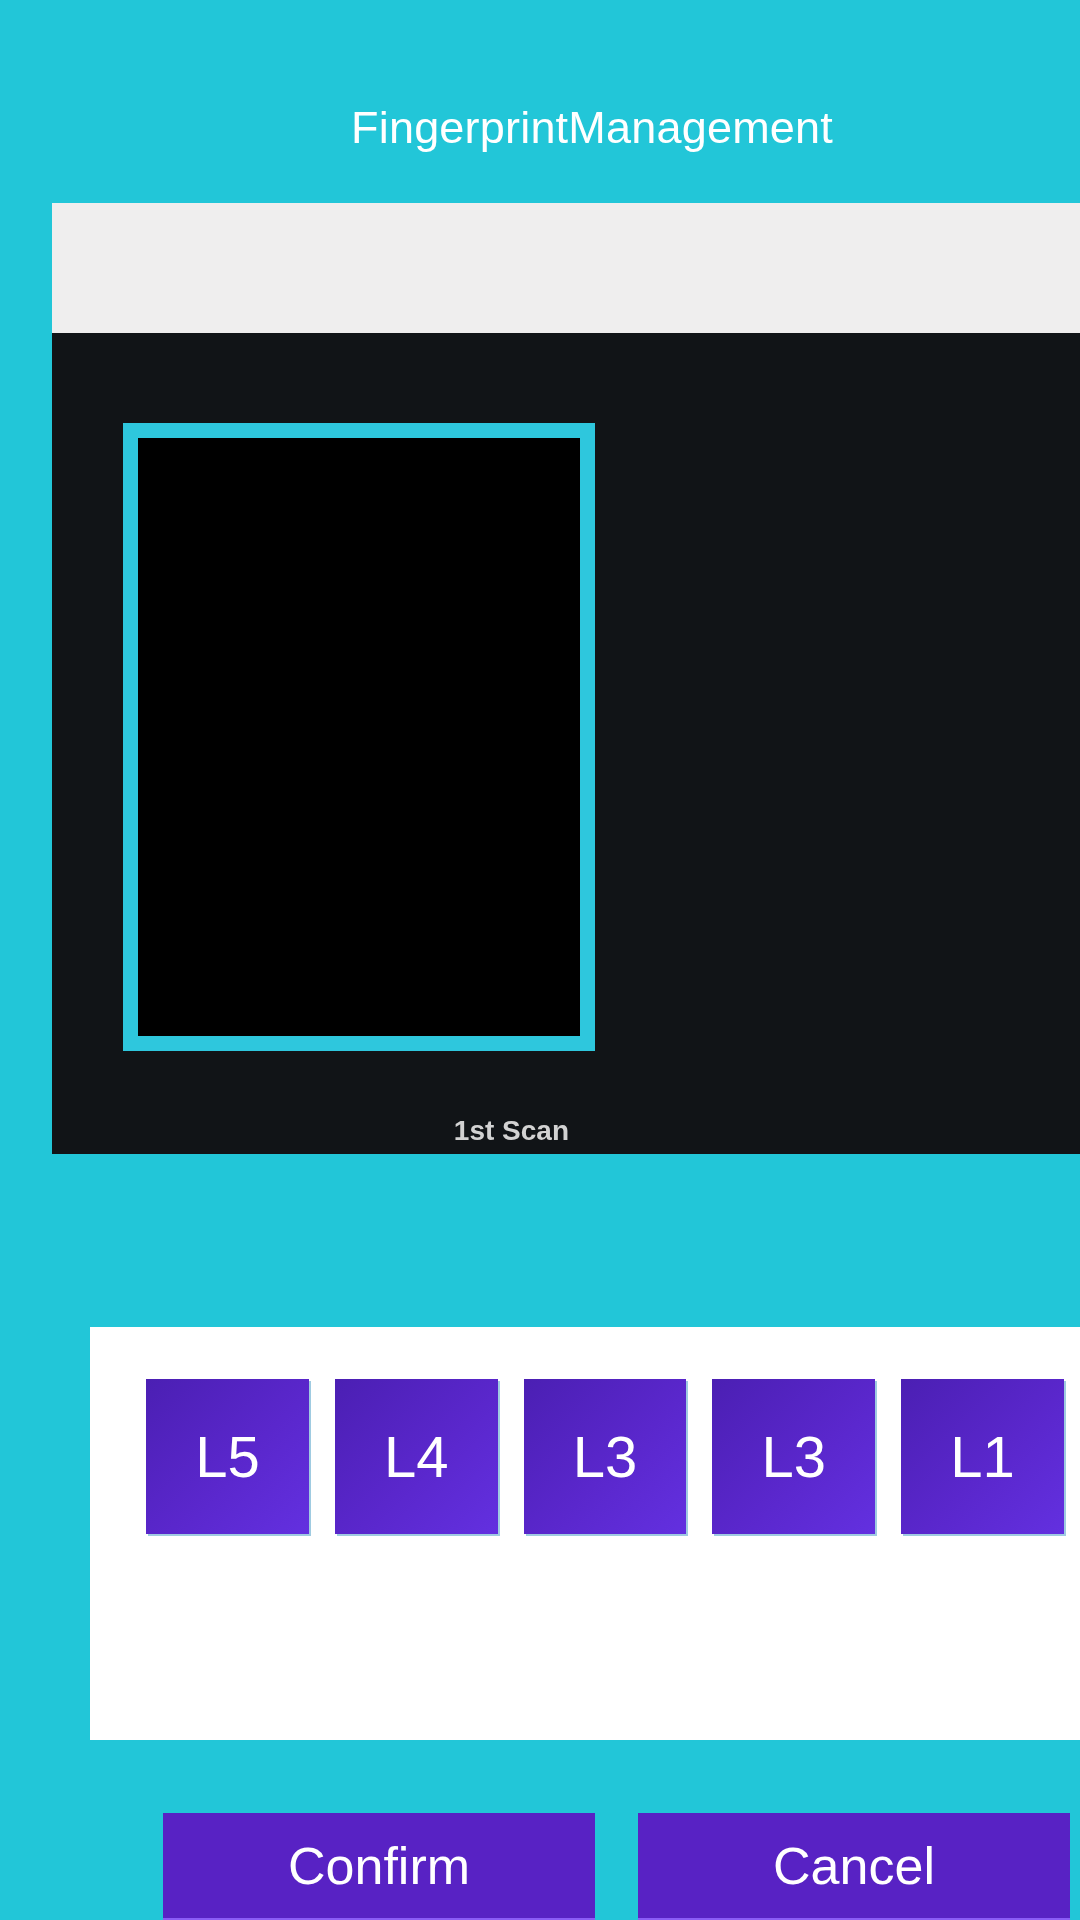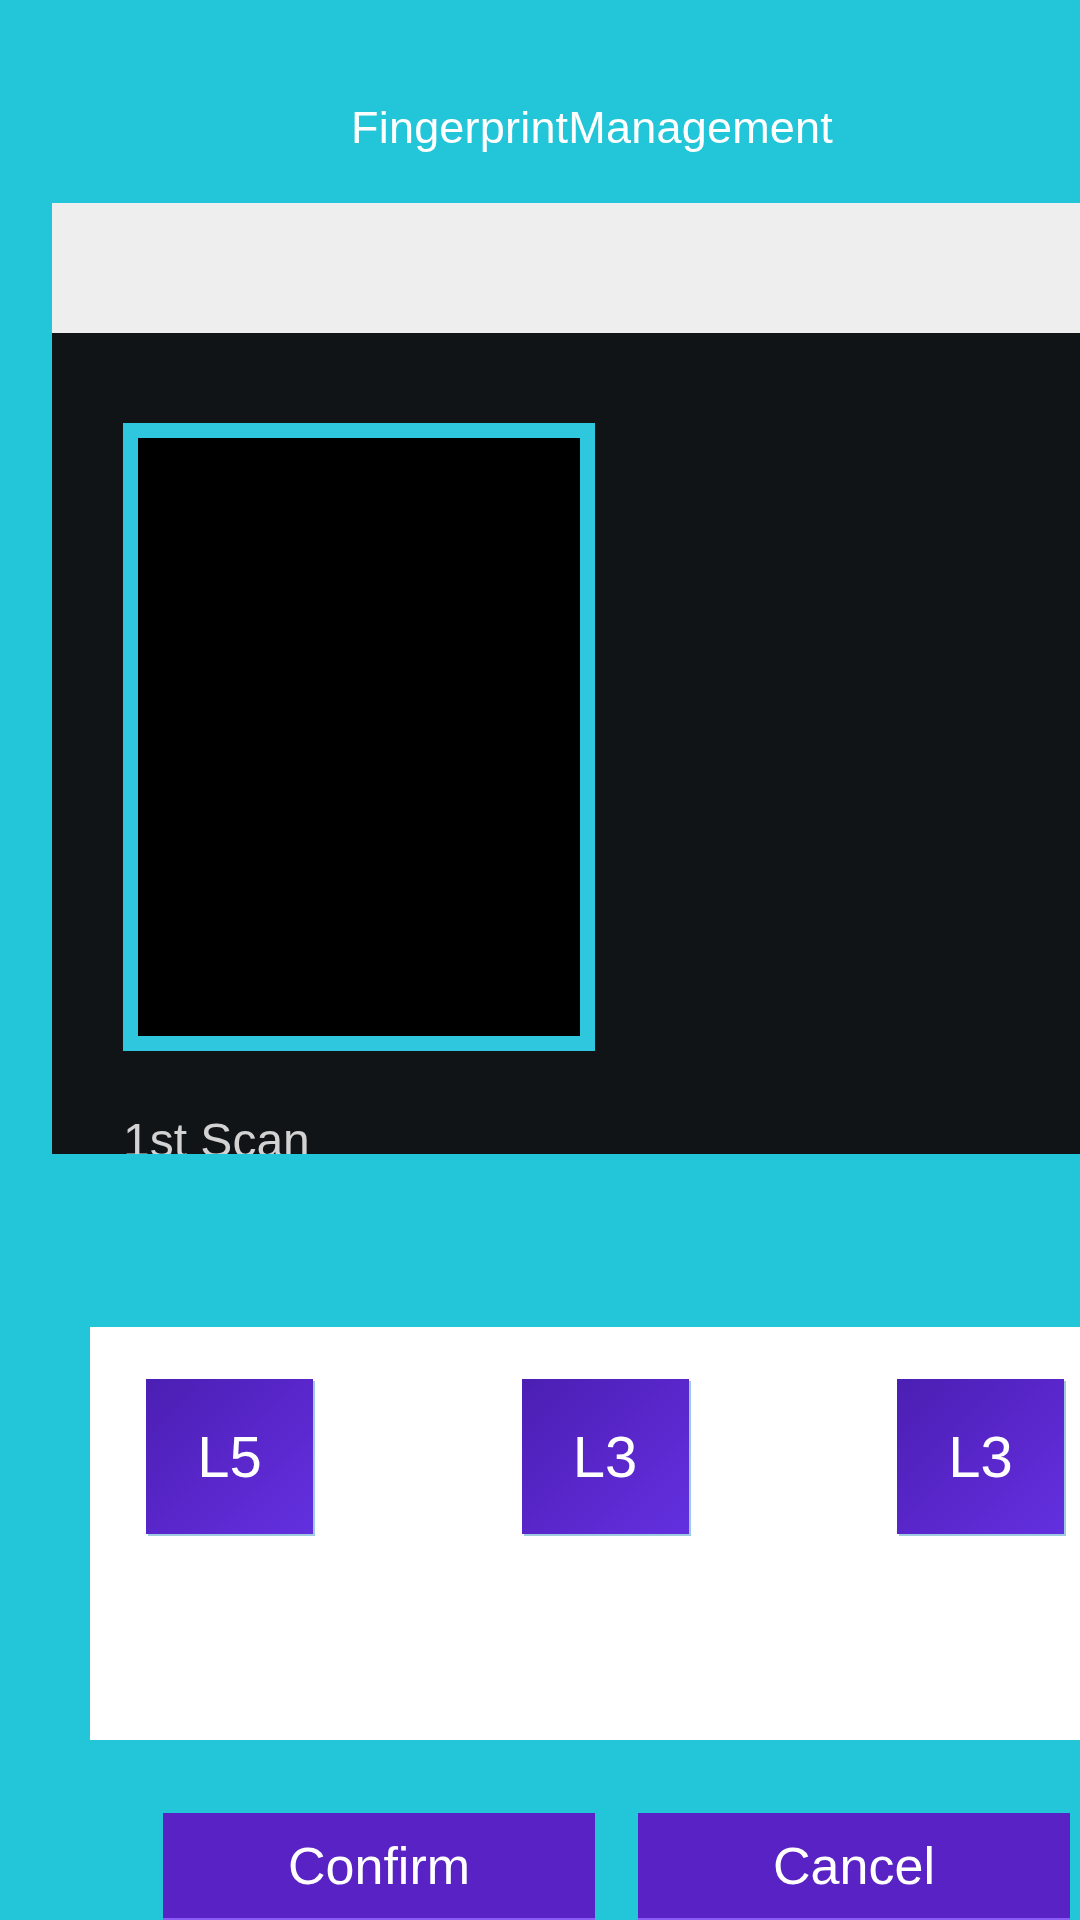--- a/index.html
+++ b/index.html
@@ -36,22 +36,22 @@
   .scan-col { position:absolute; top:64px; }
   .scan-col.left  { left:45px;  width:472px; }
   .scan-col.right { left:562px; width:473px; }
 
   .scan-frame {
     width:100%; height:628px;
     background:#000000;
     border:15px solid #2ec7dd;
   }
   .scan-label {
-    margin-top:66px; text-align:left;
-    color:#d2d2d2; font-size:48px; font-weight:400; line-height:1;
+    margin-top:66px; text-align:right;
+    color:#d2d2d2; font-size:28px; font-weight:700; line-height:1;
   }
 
   
   .teal-section {
     position:absolute; left:0; top:1102px; width:1080px; height:818px;
     background:#22c6d8;
   }
 
   
   .finger-panel {
@@ -119,22 +119,24 @@
 
 
   </div>
 
   <div class="teal-section">
 
     <div class="finger-panel">
 
       <div class="finger-row">
         <button class="finger-btn dark">L5</button>
+        <button class="finger-btn dark">L4</button>
         <button class="finger-btn dark">L3</button>
         <button class="finger-btn dark">L3</button>
+        <button class="finger-btn dark">L1</button>
       </div>
 
 
     </div>
 
     <div class="actions">
       <button class="action-btn confirm">Confirm</button>
       <button class="action-btn cancel">Cancel</button>
     </div>
 

